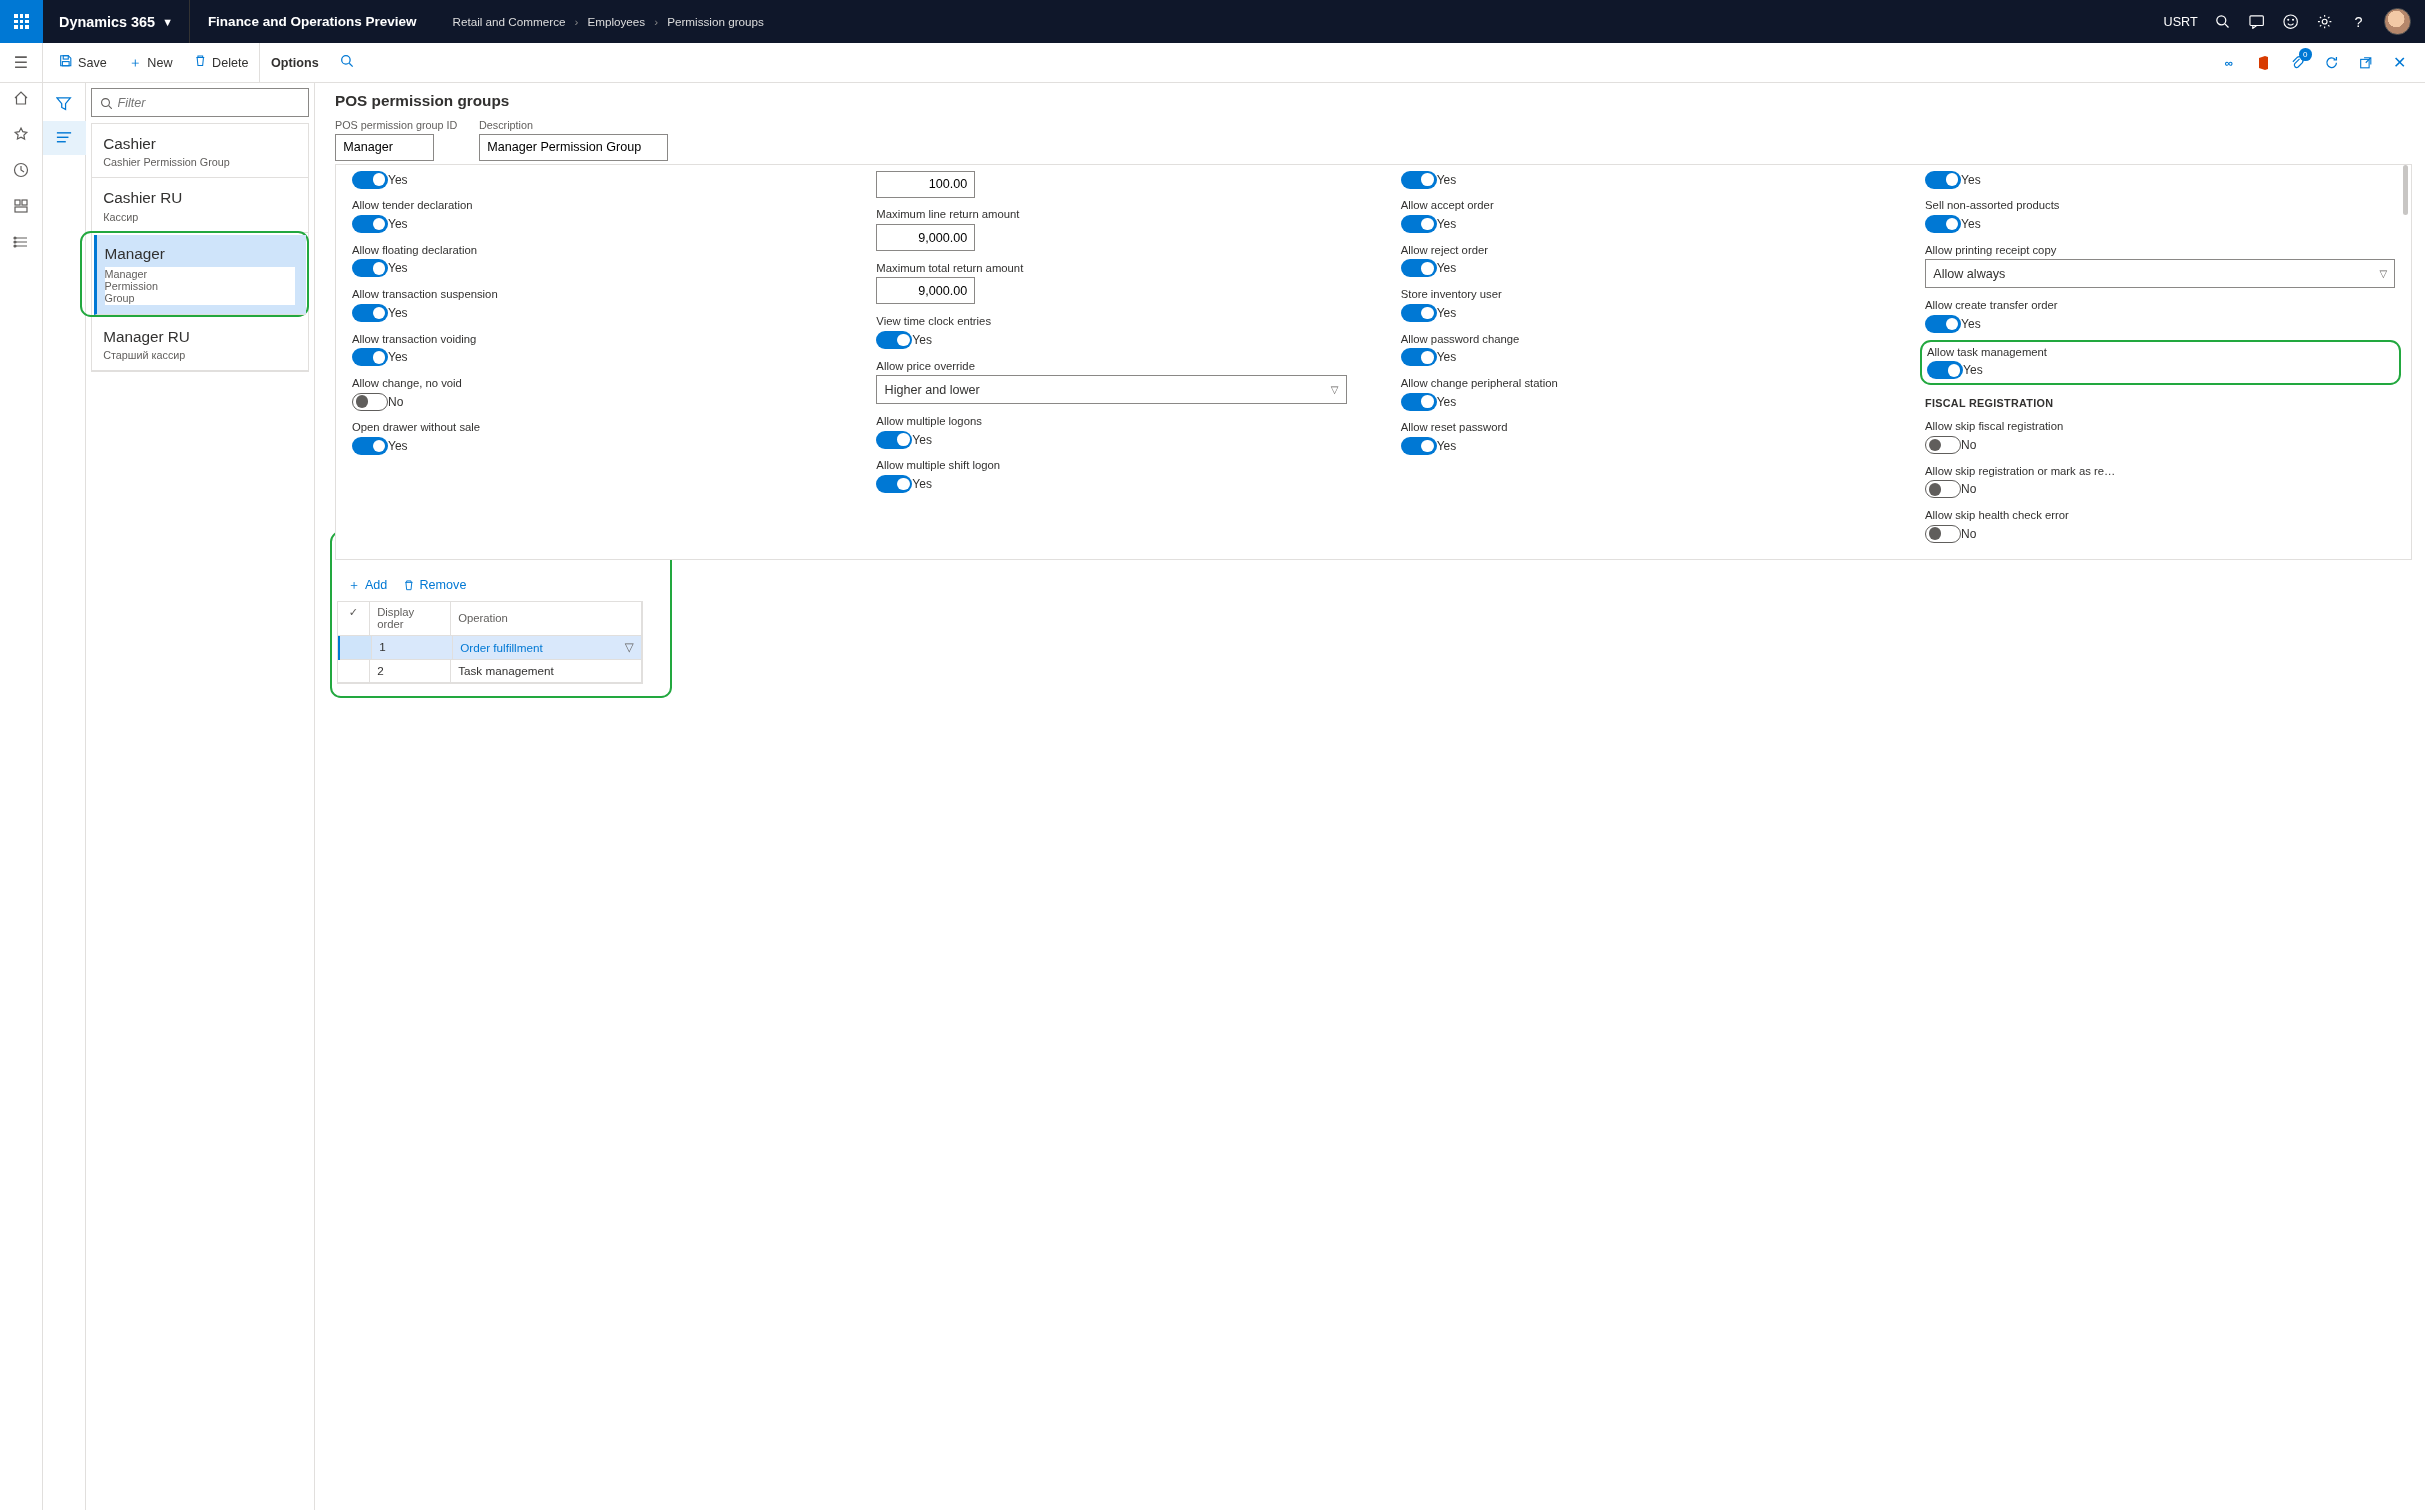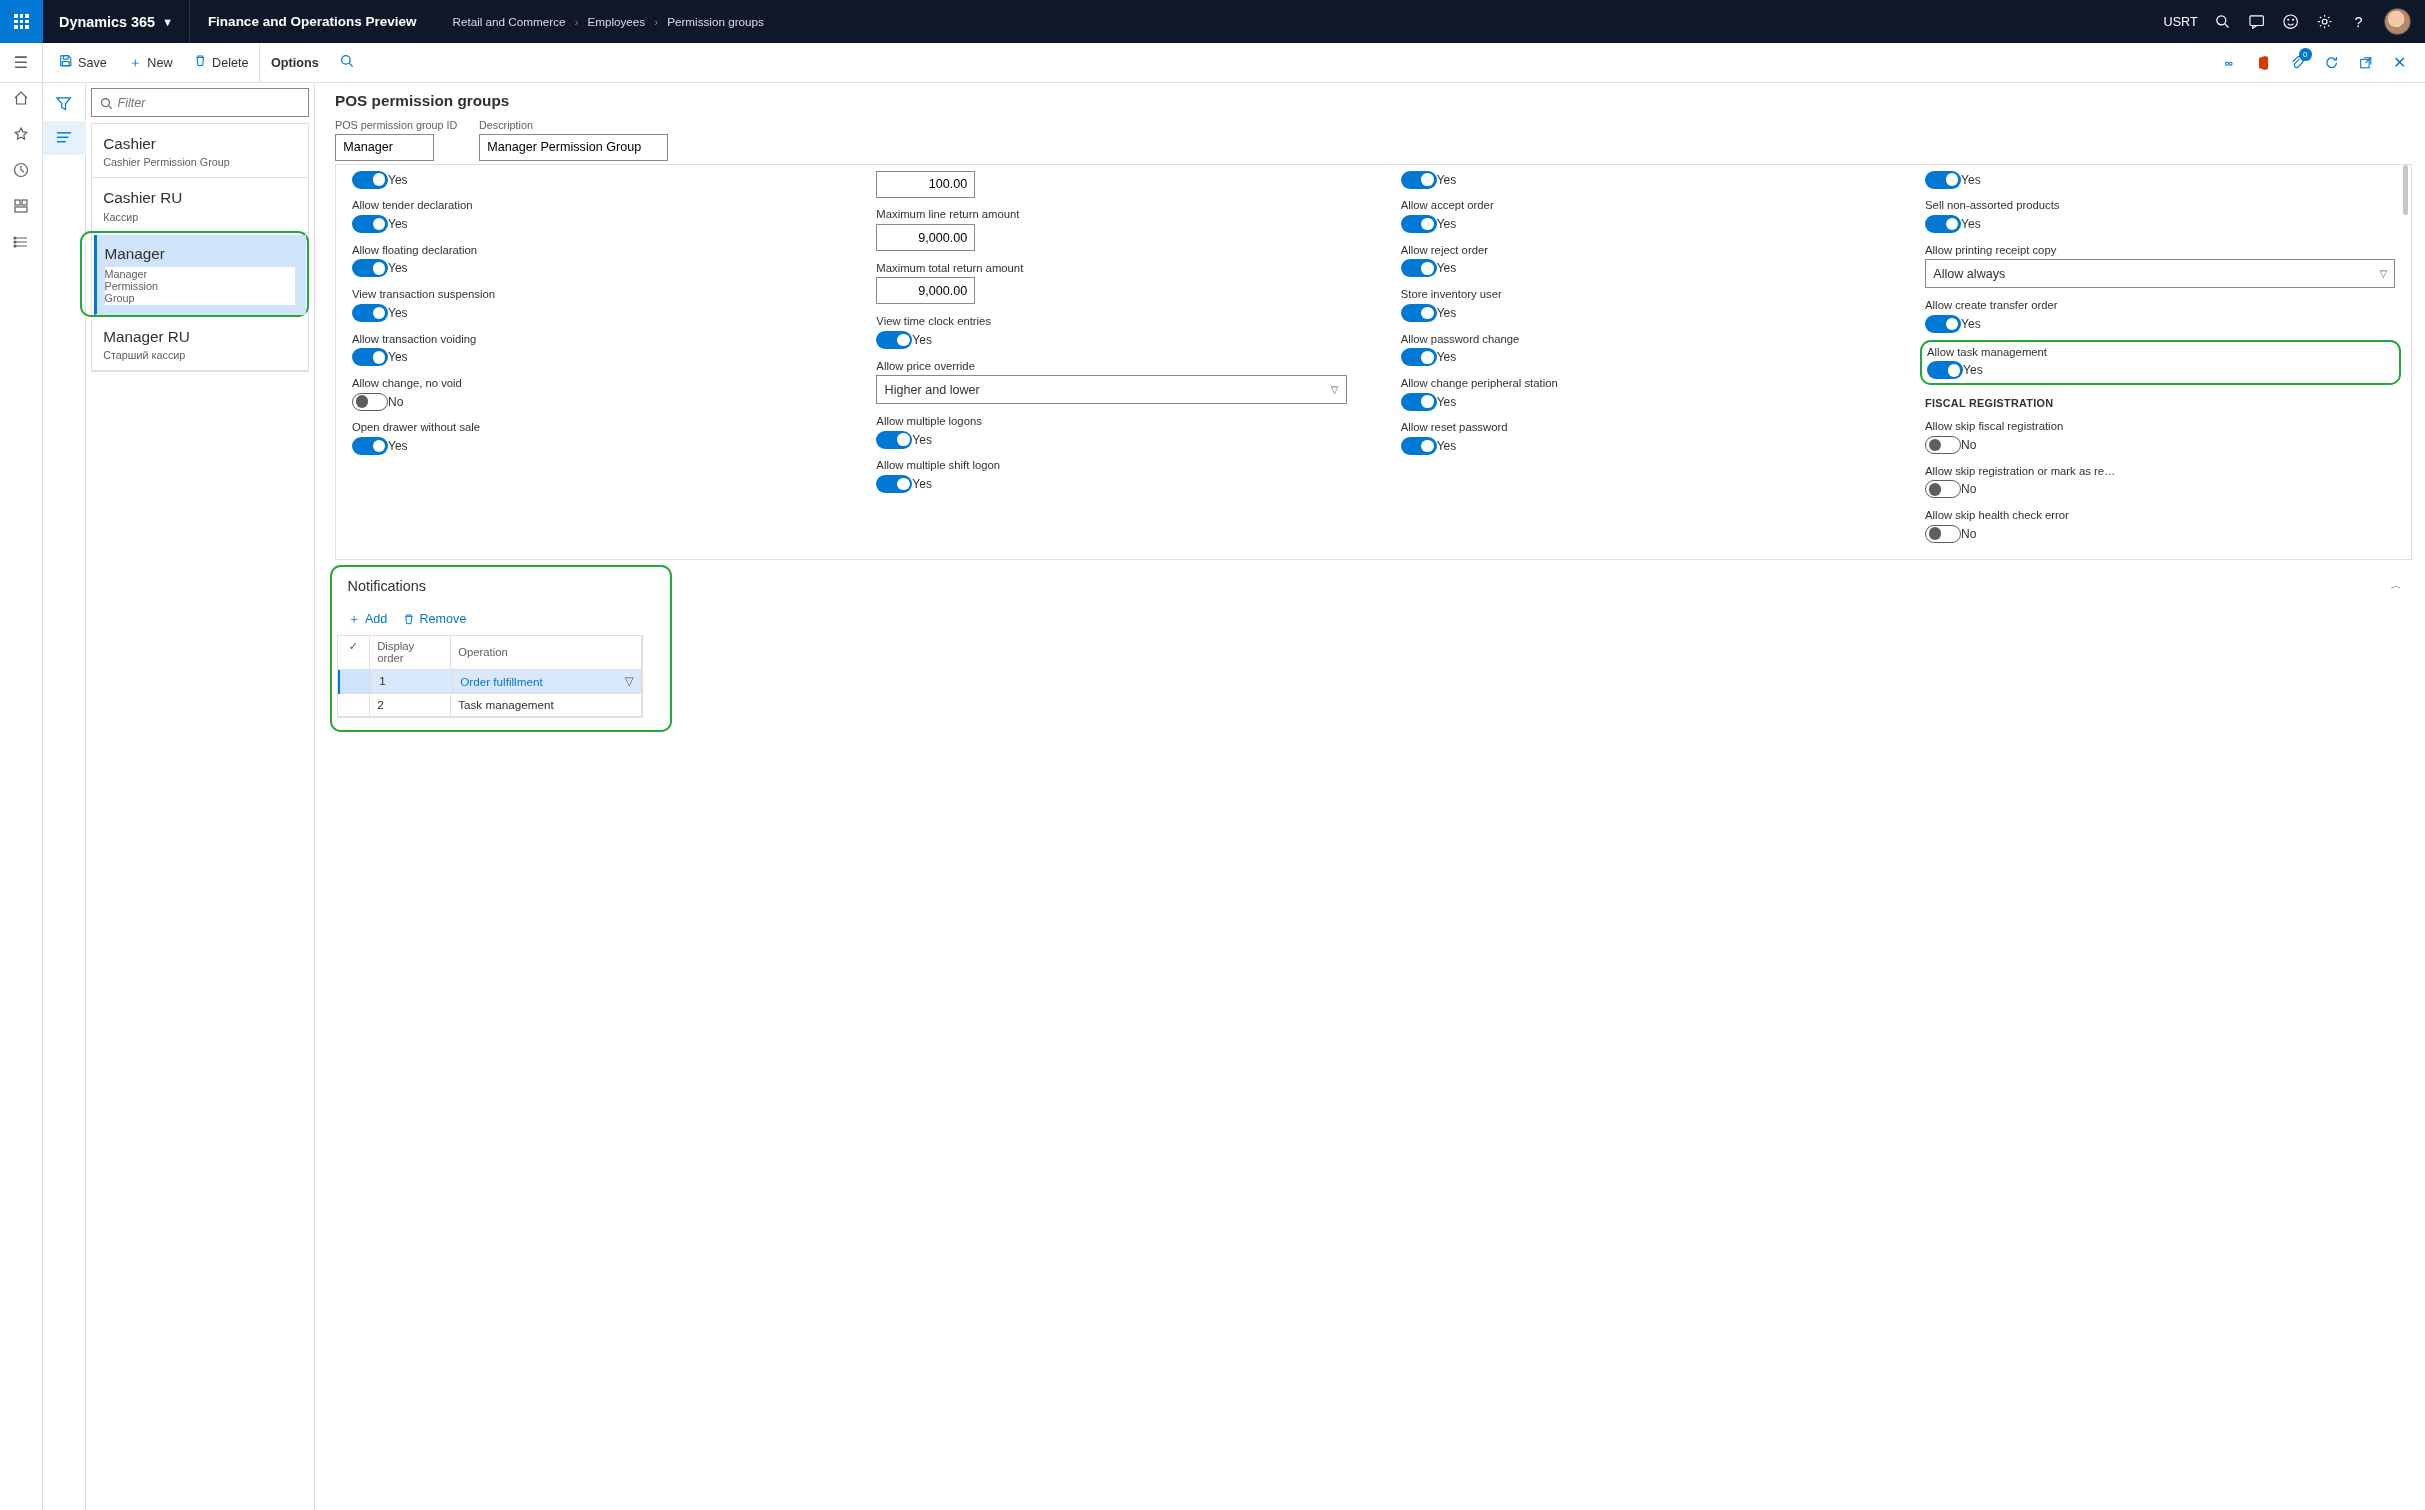--- a/index.html
+++ b/index.html
@@ -347,21 +347,21 @@
           <div class="field">
             <label>Allow floating declaration</label>
             <div class="toggle">
                 <div class="sw">
                   <div class="knob"></div>
                 </div>
                 <span class="tval">Yes</span>
               </div>
           </div>
           <div class="field">
-            <label>View transaction suspension</label>
+            <label>Allow transaction suspension</label>
             <div class="toggle">
                 <div class="sw">
                   <div class="knob"></div>
                 </div>
                 <span class="tval">Yes</span>
               </div>
           </div>
           <div class="field">
             <label>Allow transaction voiding</label>
             <div class="toggle">
@@ -574,25 +574,20 @@
                 </div>
                 <span class="tval">No</span>
               </div>
           </div>
         </div>
 
       </div>
     </div>
 
     <div class="notif-wrap">
-      <div class="sect-head">
-        <span>Notifications</span>
-        <span class="spacer2"></span>
-        <span class="collapse">︿</span>
-      </div>
       <div class="highlight-green" style="display:inline-block; padding:0 27px 12.6px 3.6px; margin-top:-40px; padding-top:40px; margin-left:-5.4px;">
         <div class="notif-toolbar">
           <div class="nbtn">
               <span>＋</span>
               <span>Add</span>
             </div>
           <div class="nbtn">
             <svg width="11.7" height="12.6" viewBox="0 0 16 16" fill="none" stroke="#0078d4" stroke-width="1.3">
                 <path d="M3 4h10M5 4V2h6v2M4 4l1 10h6l1-10"></path>
               </svg>

